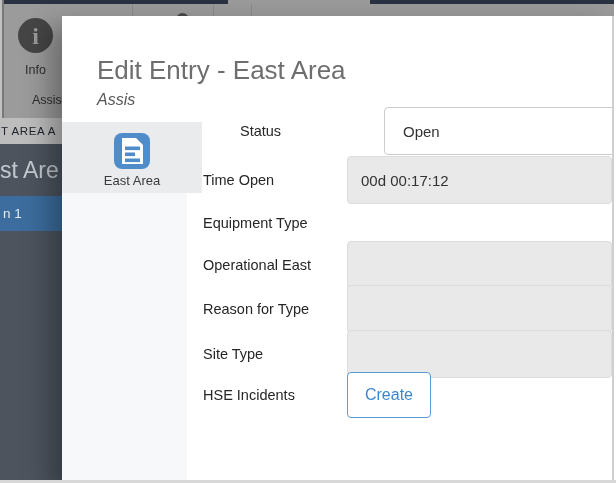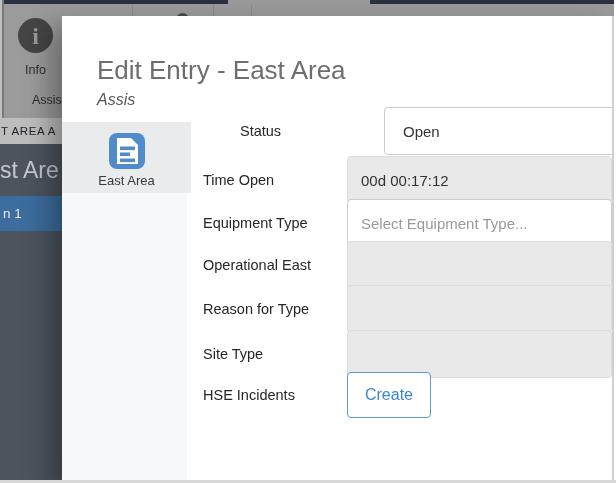--- a/index.html
+++ b/index.html
@@ -43,21 +43,21 @@
   
   .modal{
     left:62px;top:16px;width:554px;height:467px;background:#ffffff;
     box-shadow:-12px 10px 26px rgba(0,0,0,.32);
   }
   .modal-title{left:35px;top:39px;font-size:26px;color:#6e6e6e;white-space:nowrap;}
   .modal-subtitle{left:35px;top:75px;font-size:16px;font-style:italic;color:#575757;}
 
   .m-sidebar{left:0;top:106px;width:125px;height:361px;background:#f7f8f9;}
   .m-side-item{
-    position:absolute;left:0;top:0;width:129px;height:71px;background:#eaebec;
+    position:absolute;left:0;top:0;width:140px;height:71px;background:#eaebec;
     display:flex;flex-direction:column;align-items:center;cursor:default;
   }
   .m-side-item .icon-wrap{margin-top:10px;width:38px;height:38px;}
   .m-side-label{font-size:13px;color:#3a3a3a;margin-top:3px;}
 
   .frow{position:absolute;left:141px;height:34px;display:flex;align-items:center;}
   .flabel{width:144px;font-size:14.5px;color:#262626;flex:none;white-space:nowrap;}
   .finput{
     width:265px;height:48px;box-sizing:border-box;border-radius:4px;
     display:flex;align-items:center;font-size:15px;flex:none;
@@ -130,23 +130,20 @@
 
     <div class="frow" style="top:147px;">
       <span class="flabel">Time Open</span>
       <div class="finput disabled">
         <span>00d 00:17:12</span>
       </div>
     </div>
 
     <div class="frow" style="top:190px;">
       <span class="flabel">Equipment Type</span>
-      <div class="finput editable placeholder">
-        <span>Select Equipment Type...</span>
-      </div>
     </div>
 
     <div class="frow" style="top:232px;">
       <span class="flabel">Operational East</span>
       <div class="finput disabled">
         <span></span>
       </div>
     </div>
 
     <div class="frow" style="top:276px;">

